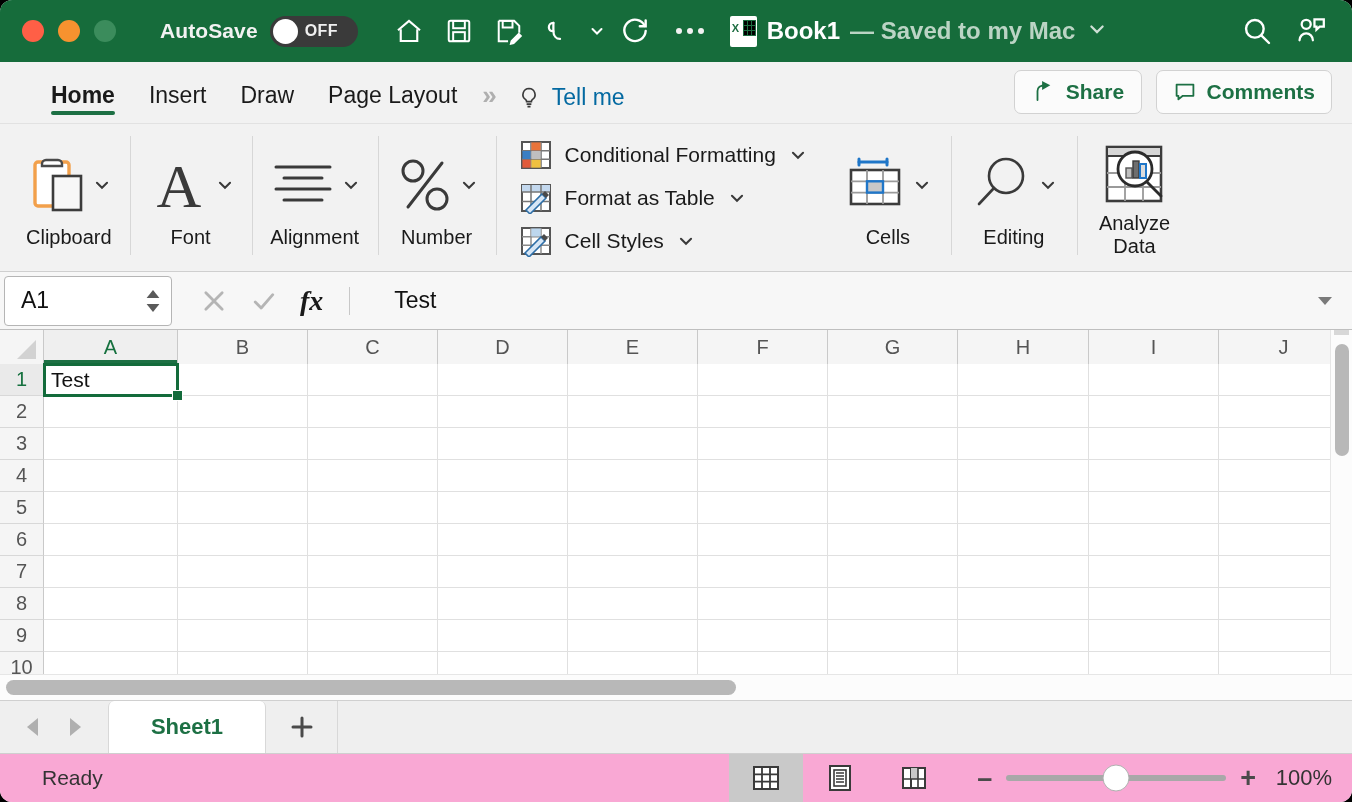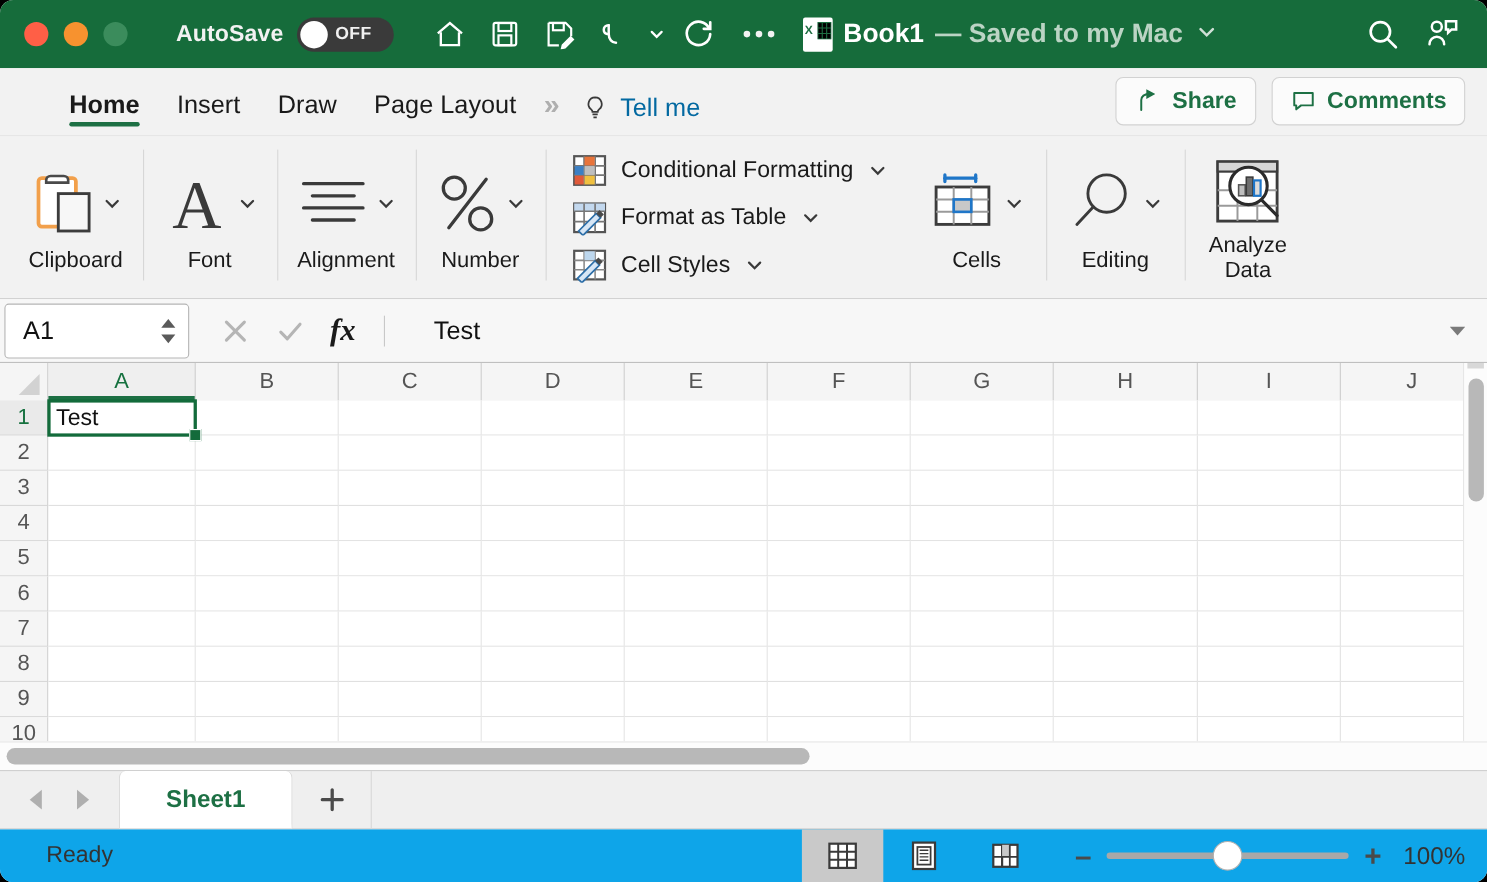--- a/index.html
+++ b/index.html
@@ -113,21 +113,21 @@
   }
 
   
   .tabstrip {
     height: 62px; flex: 0 0 62px;
     background: #F2F2F2;
     display: flex; align-items: flex-end;
     position: relative;
     border-bottom: 1px solid #E2E2E2;
   }
-  .tabs { display: flex; align-items: flex-end; height: 62px; padding-left: 34px; margin-left: 12px; }
+  .tabs { display: flex; align-items: flex-end; height: 62px; padding-left: 34px; }
   .tab {
     font-size: 23px; color: #1A1A1A;
     padding: 0 17px 14px 17px;
     position: relative;
     white-space: nowrap;
   }
   .tab.active { font-weight: bold; }
   .tab.active::after {
     content: ""; position: absolute;
     left: 17px; right: 17px; bottom: 8px;
@@ -360,21 +360,21 @@
   }
   .add-sheet {
     width: 72px;
     display: flex; align-items: center; justify-content: center;
     border-right: 1px solid #D8D8D8;
   }
 
   
   .statusbar {
     flex: 0 0 48px; height: 48px;
-    background: #0ea5e9;
+    background: #f9a8d4;
     display: flex; align-items: center;
     position: relative;
   }
   .status-text {
     font-size: 21px; color: #333; padding-left: 42px;
   }
   .status-right {
     margin-left: auto; display: flex; align-items: center; height: 48px;
   }
   .viewbtn {

